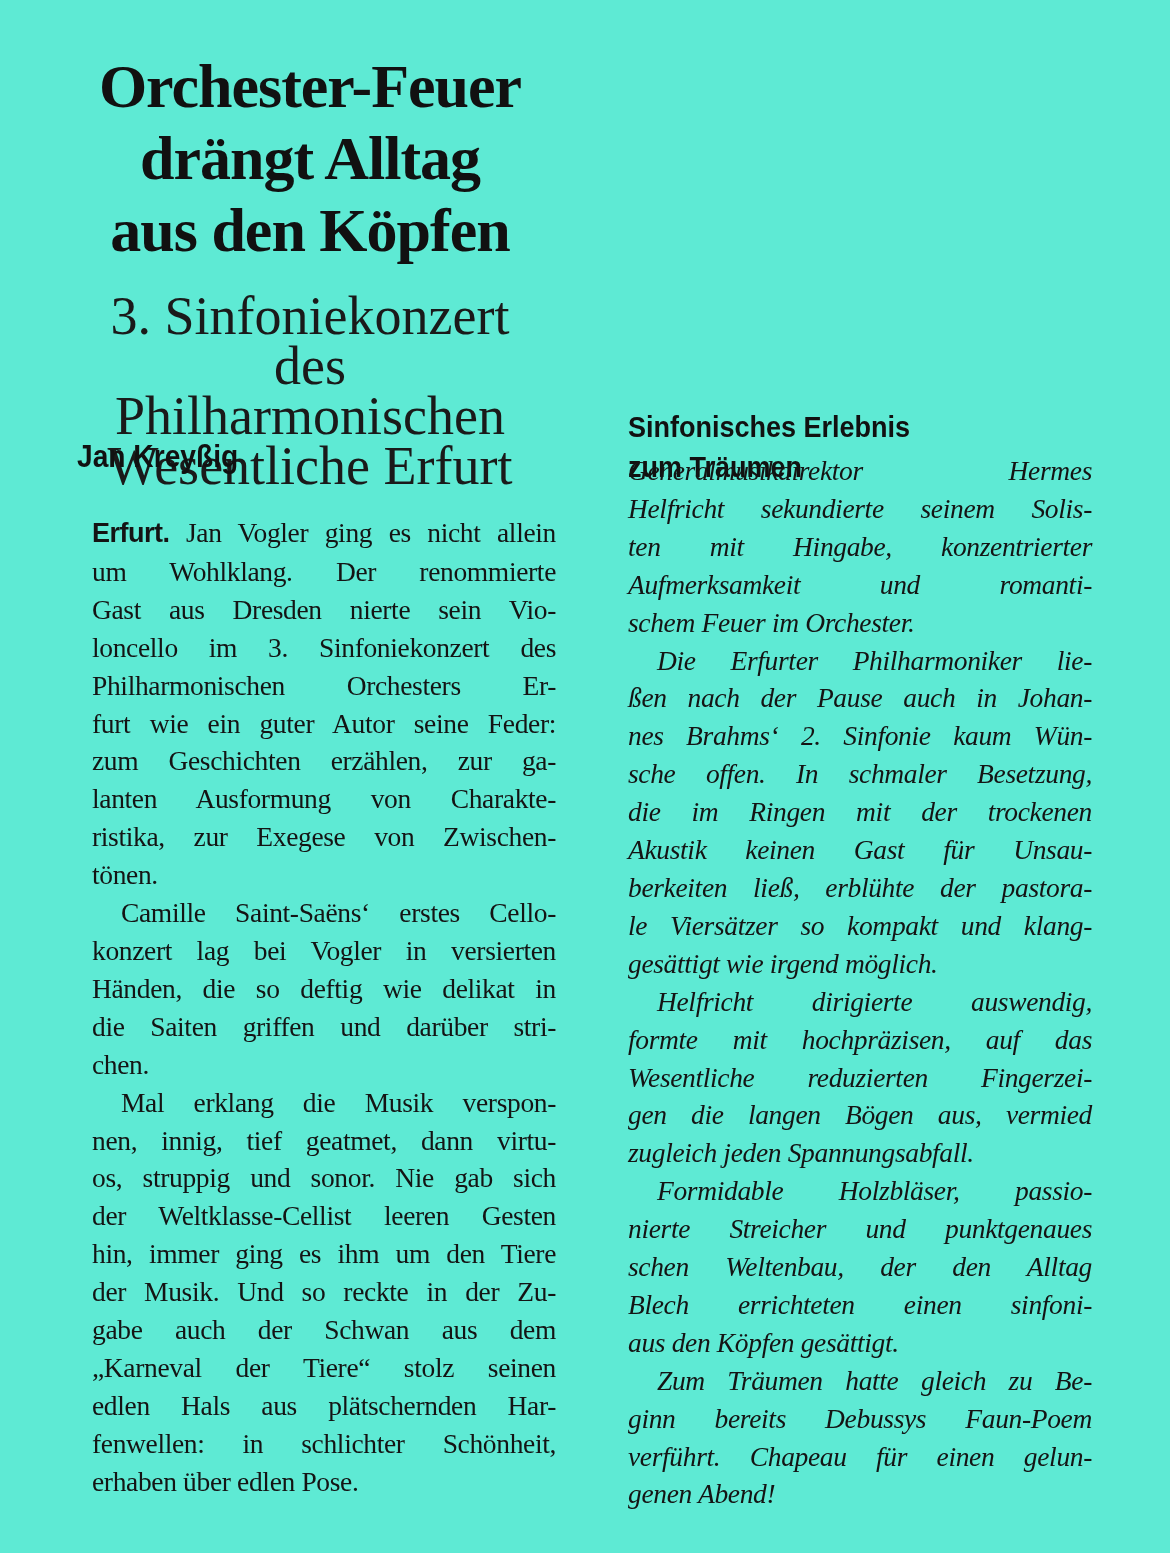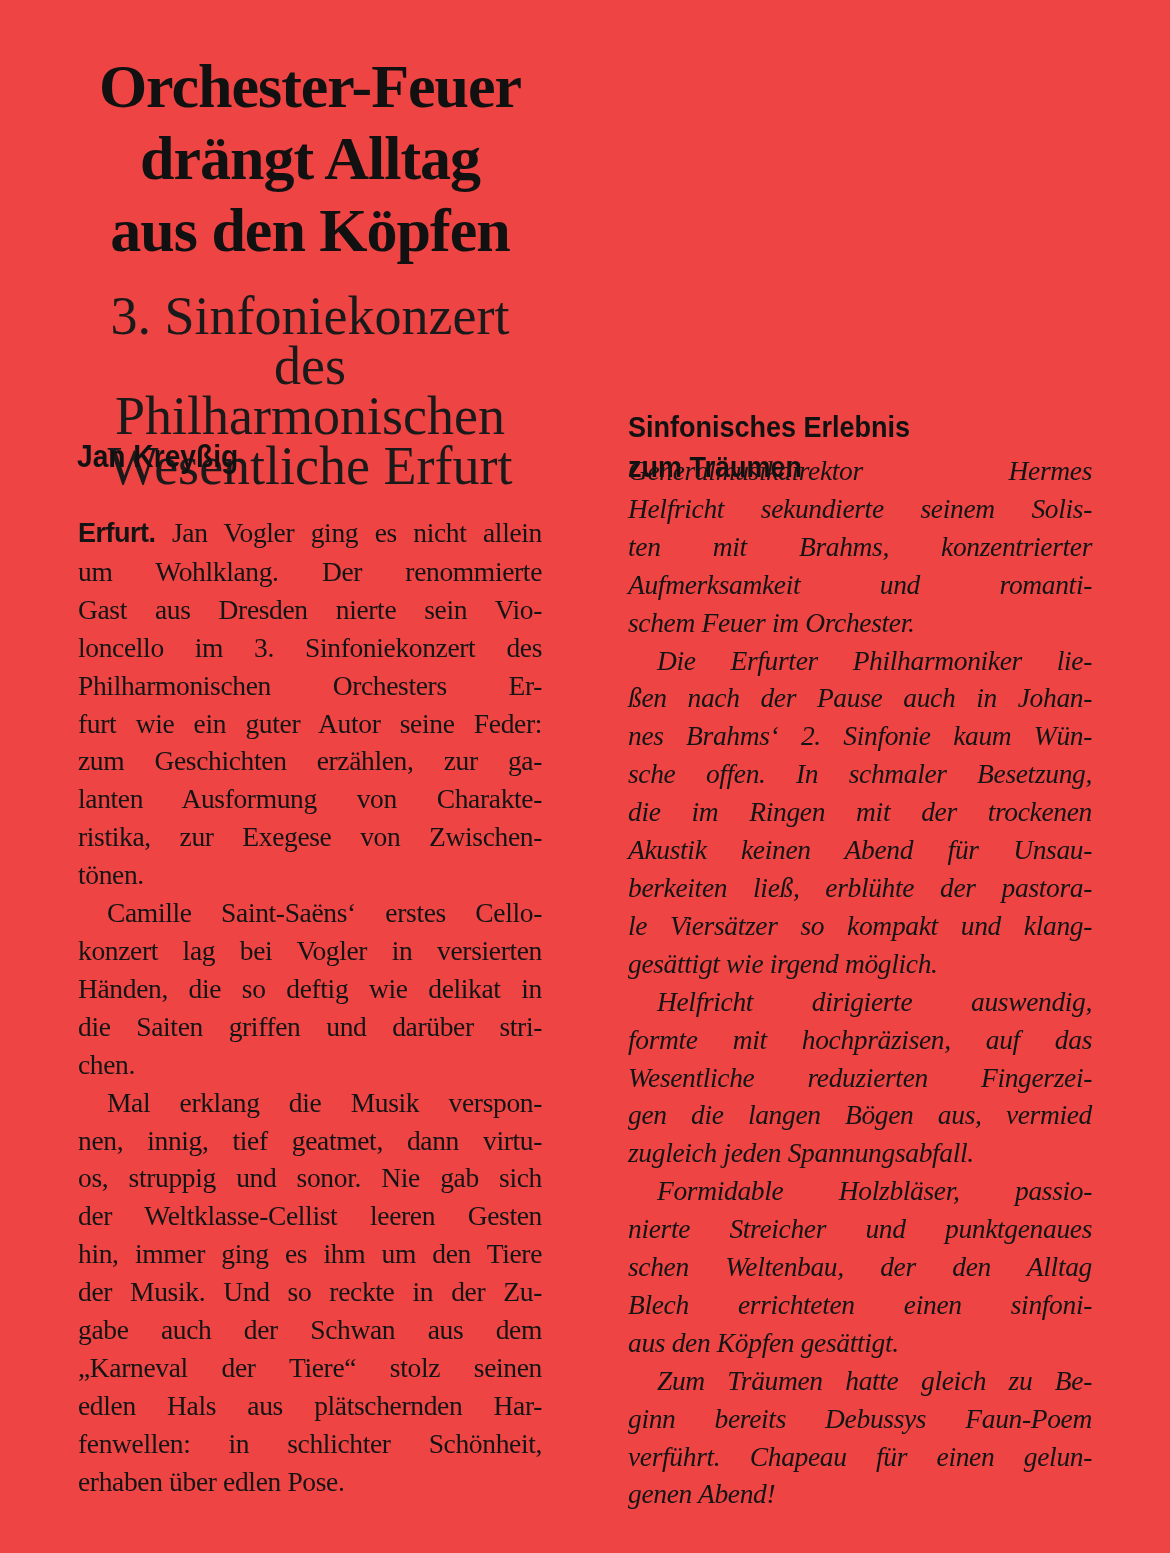--- a/index.html
+++ b/index.html
@@ -4,21 +4,21 @@
 <style>
   html,body{margin:0;padding:0;}
   body{
     width:1170px;height:1553px;
     background:#ffffff;
     position:relative;
     overflow:hidden;
     font-family:"Liberation Serif",serif;
     color:#141414;
   }
-  .page{position:absolute;inset:0;background:#ef4444;}
+  .page{position:absolute;inset:0;background:#5eead4;}
 
   
   .headline{
     position:absolute;left:78px;top:8px;width:464px;
     text-align:center;
     font-family:"Liberation Serif",serif;
     font-weight:bold;
     font-size:62px;line-height:72px;
     letter-spacing:-1px;
     color:#111111;
@@ -52,21 +52,21 @@
     color:#111111;
   }
   
   .col{
     position:absolute;width:464px;
     font-family:"Liberation Serif",serif;
     font-size:27.5px;line-height:37.9px;
     letter-spacing:-0.35px;
     color:#141414;
   }
-  .col-left{left:78px;top:514px;}
+  .col-left{left:92px;top:514px;}
   .col-right{left:628px;top:452px;font-style:italic;}
 
   .para{margin:0;}
   .ln{
     text-align:justify;
     text-align-last:justify;
     white-space:normal;
   }
   .ln.last{text-align-last:left;}
   .ln.first{padding-left:29px;}
@@ -133,31 +133,31 @@
 
   <h3 class="crosshead">
       <div class="tline">Sinfonisches Erlebnis</div>
       <div class="tline">zum Träumen</div>
     </h3>
 
   <div class="col col-right">
       <div class="para">
         <div class="ln">Generalmusikdirektor Hermes</div>
         <div class="ln">Helfricht sekundierte seinem Solis-</div>
-        <div class="ln">ten mit Brahms, konzentrierter</div>
+        <div class="ln">ten mit Hingabe, konzentrierter</div>
         <div class="ln">Aufmerksamkeit und romanti-</div>
         <div class="ln last">schem Feuer im Orchester.</div>
       </div>
       <div class="para">
         <div class="ln first">Die Erfurter Philharmoniker lie-</div>
         <div class="ln">ßen nach der Pause auch in Johan-</div>
         <div class="ln">nes Brahms‘ 2. Sinfonie kaum Wün-</div>
         <div class="ln">sche offen. In schmaler Besetzung,</div>
         <div class="ln">die im Ringen mit der trockenen</div>
-        <div class="ln">Akustik keinen Abend für Unsau-</div>
+        <div class="ln">Akustik keinen Gast für Unsau-</div>
         <div class="ln">berkeiten ließ, erblühte der pastora-</div>
         <div class="ln">le Viersätzer so kompakt und klang-</div>
         <div class="ln last">gesättigt wie irgend möglich.</div>
       </div>
       <div class="para">
         <div class="ln first">Helfricht dirigierte auswendig,</div>
         <div class="ln">formte mit hochpräzisen, auf das</div>
         <div class="ln">Wesentliche reduzierten Fingerzei-</div>
         <div class="ln">gen die langen Bögen aus, vermied</div>
         <div class="ln last">zugleich jeden Spannungsabfall.</div>

